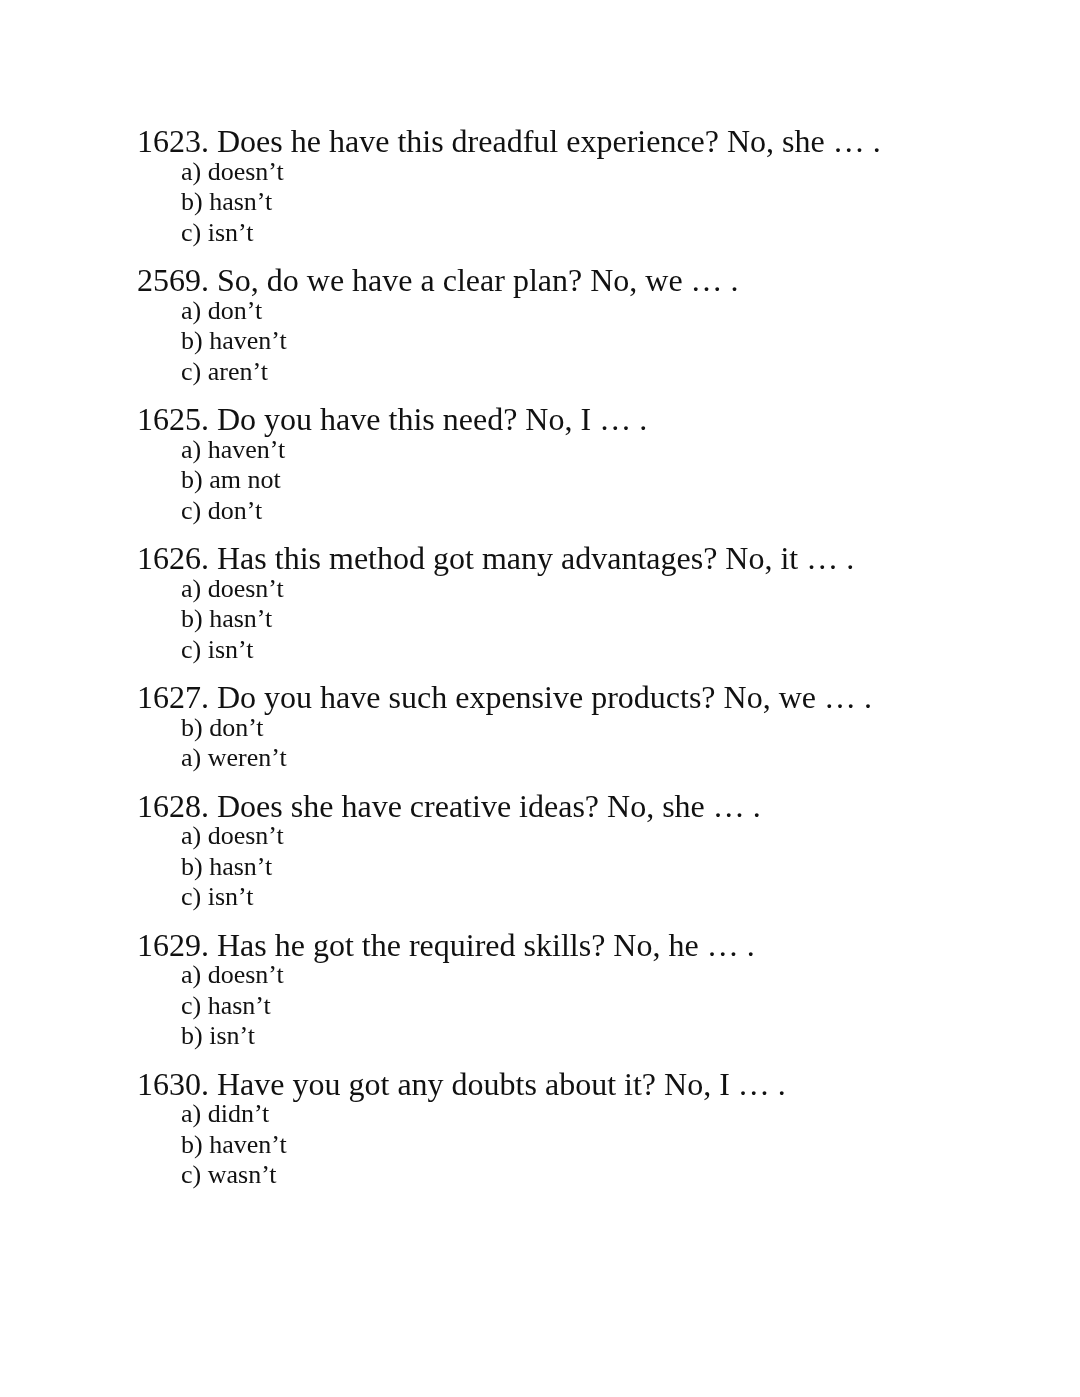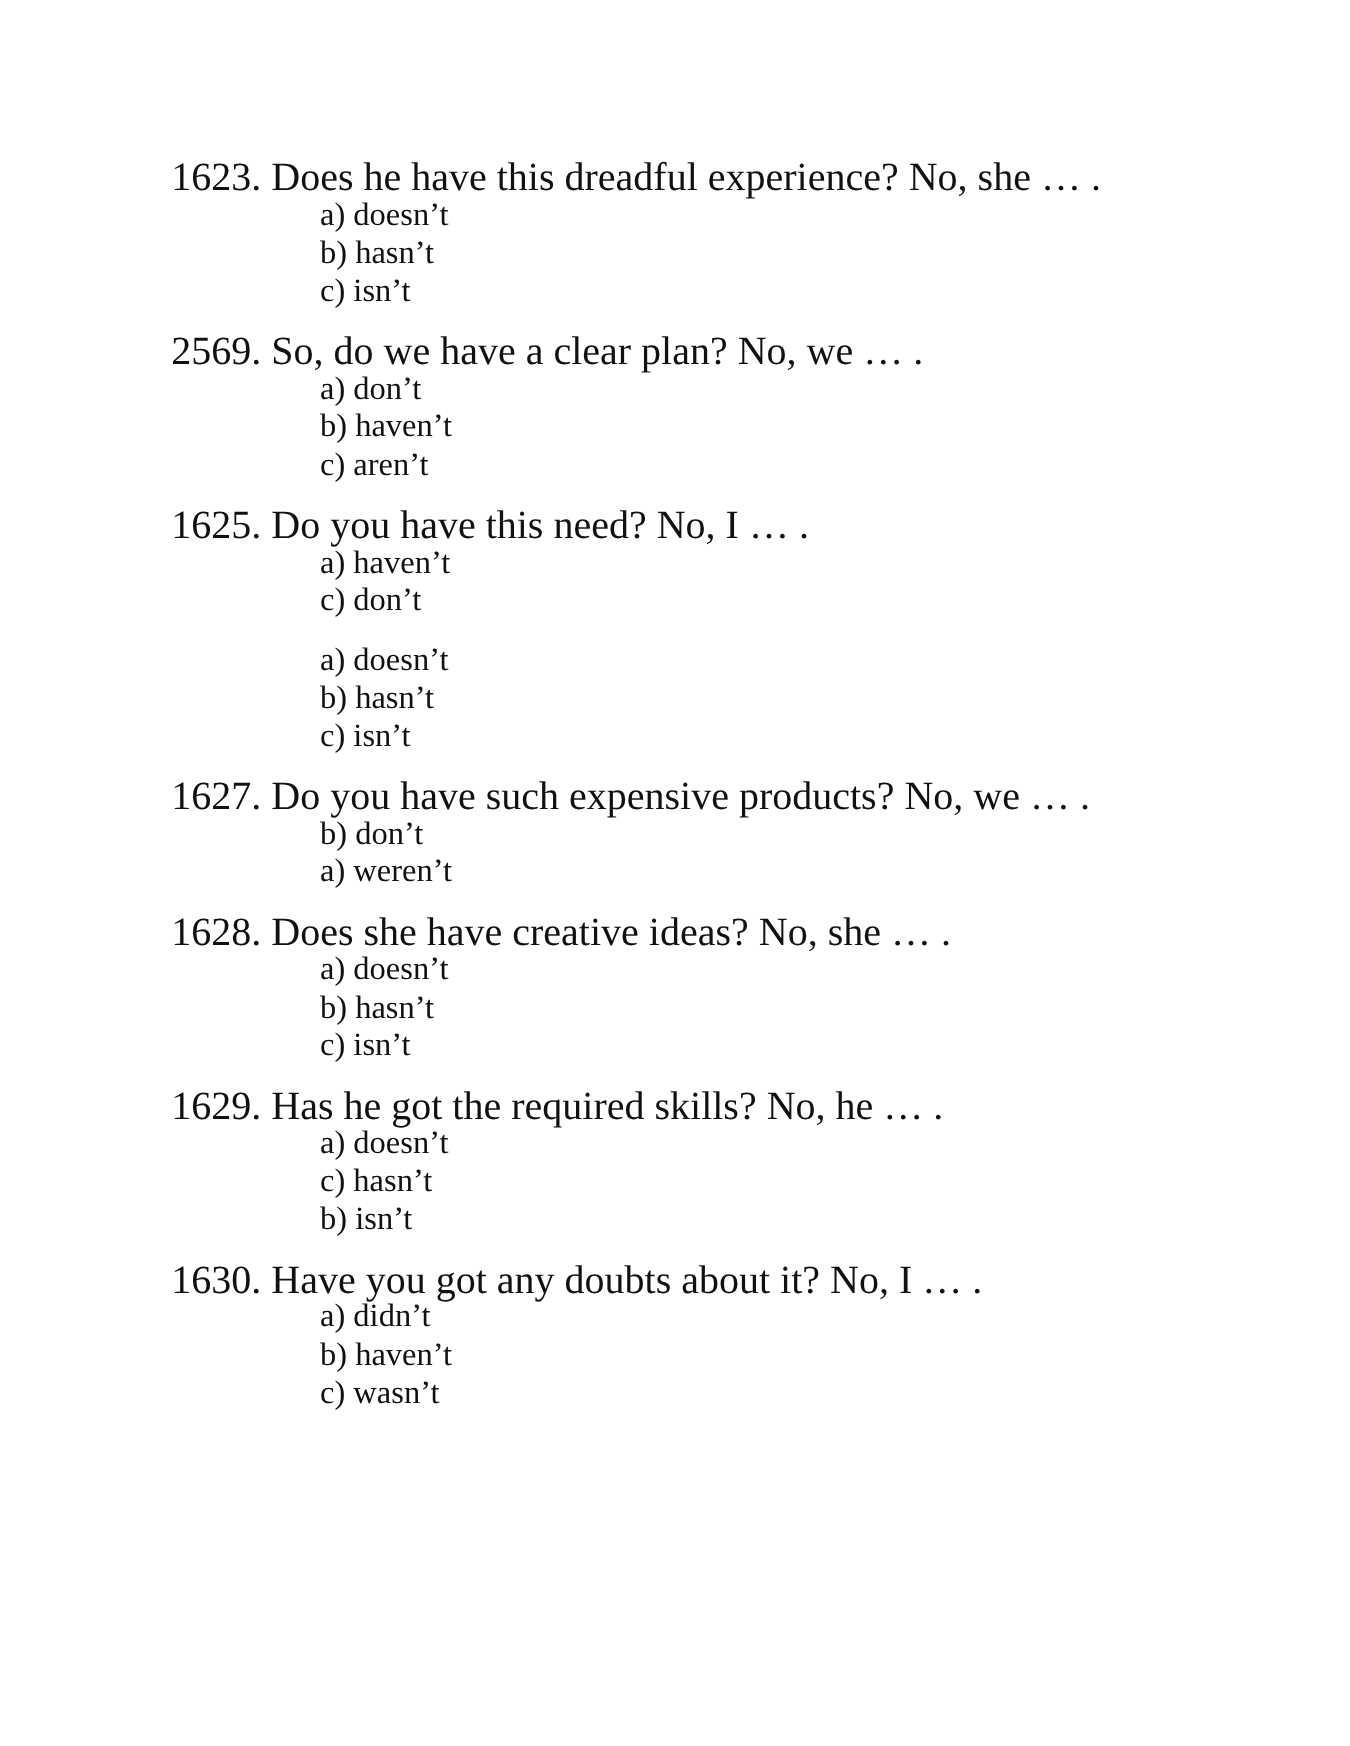--- a/index.html
+++ b/index.html
@@ -4,44 +4,46 @@
   <style>
     html, body { margin: 0; padding: 0; background: #ffffff; }
     body {
       width: 1080px; height: 1397px; position: relative; overflow: hidden;
       font-family: "Liberation Serif", "DejaVu Serif", serif;
       color: #111111;
     }
     #doc { position: absolute; left: 137px; top: 126px; width: 900px; }
     .q { margin: 0 0 17px 0; }
     .stem { font-size: 32px; line-height: 30.5px; white-space: nowrap; }
-    .opt { font-size: 26px; line-height: 30.5px; margin-left: 119px; white-space: nowrap; }
+    .opt { font-size: 26px; line-height: 30.5px; margin-left: 44px; white-space: nowrap; }
   </style>
 </head>
 <body>
 
 <div id="doc">
   <div class="q">
     <div class="stem">1623. Does he have this dreadful experience? No, she … .</div>
     <div class="opt">a) doesn’t</div>
     <div class="opt">b) hasn’t</div>
     <div class="opt">c) isn’t</div>
   </div>
   <div class="q">
     <div class="stem">2569. So, do we have a clear plan? No, we … .</div>
     <div class="opt">a) don’t</div>
     <div class="opt">b) haven’t</div>
     <div class="opt">c) aren’t</div>
   </div>
   <div class="q">
     <div class="stem">1625. Do you have this need? No, I … .</div>
     <div class="opt">a) haven’t</div>
+    <div class="opt">b) am not</div>
     <div class="opt">c) don’t</div>
   </div>
   <div class="q">
+    <div class="stem">1626. Has this method got many advantages? No, it … .</div>
     <div class="opt">a) doesn’t</div>
     <div class="opt">b) hasn’t</div>
     <div class="opt">c) isn’t</div>
   </div>
   <div class="q">
     <div class="stem">1627. Do you have such expensive products? No, we … .</div>
     <div class="opt">b) don’t</div>
     <div class="opt">a) weren’t</div>
   </div>
   <div class="q">

